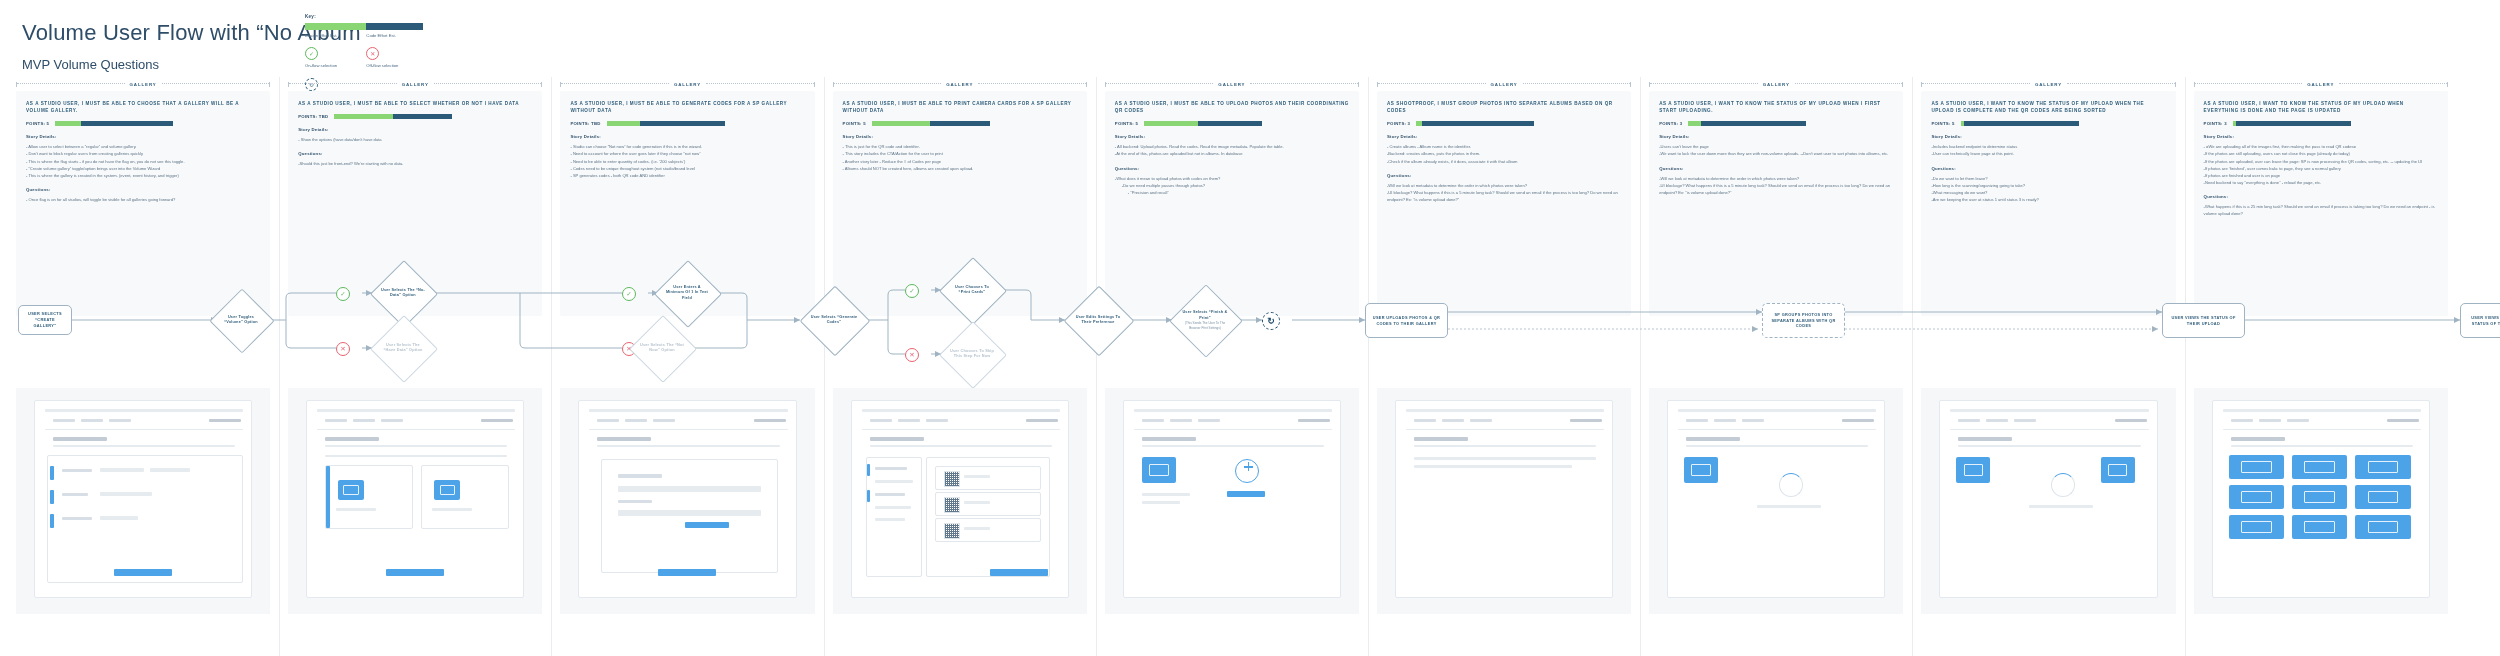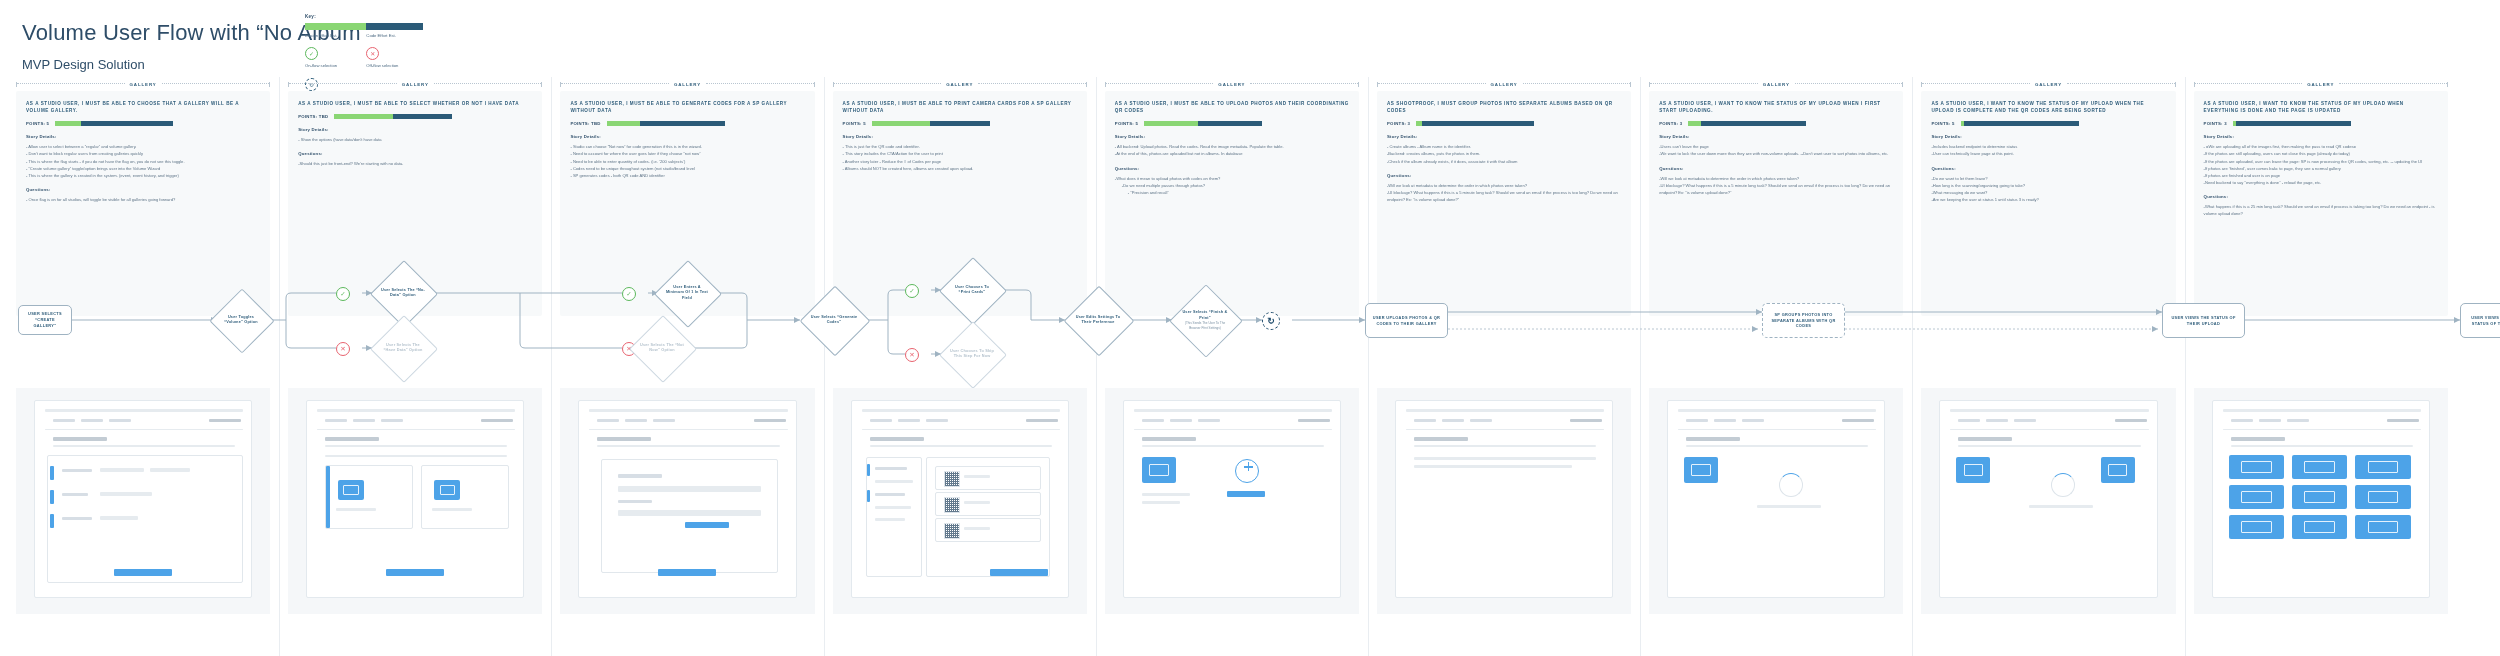--- a/index.html
+++ b/index.html
@@ -91,21 +91,21 @@
       linear-gradient(0deg,#2e4d68 50%,transparent 50%);
     background-size:2px 2px,2px 2px;opacity:.75;}
   .spin{position:absolute;border:1.5px solid #dde4ea;border-radius:50%;}
 </style>
 </head>
 <body>
 
 <div id="stage">
 
   <div class="title">Volume User Flow with “No Album”</div>
-  <div class="subtitle">MVP Design Solution</div>
+  <div class="subtitle">MVP Volume Questions</div>
 
   <div class="key">
     <div class="key-title">Key:</div>
     <div class="key-bar">
       <div class="seg-g"></div>
       <div class="seg-b"></div>
     </div>
     <div class="key-bar-labels">
       <span>Design Effort Est.</span>
       <span>Code Effort Est.</span>

